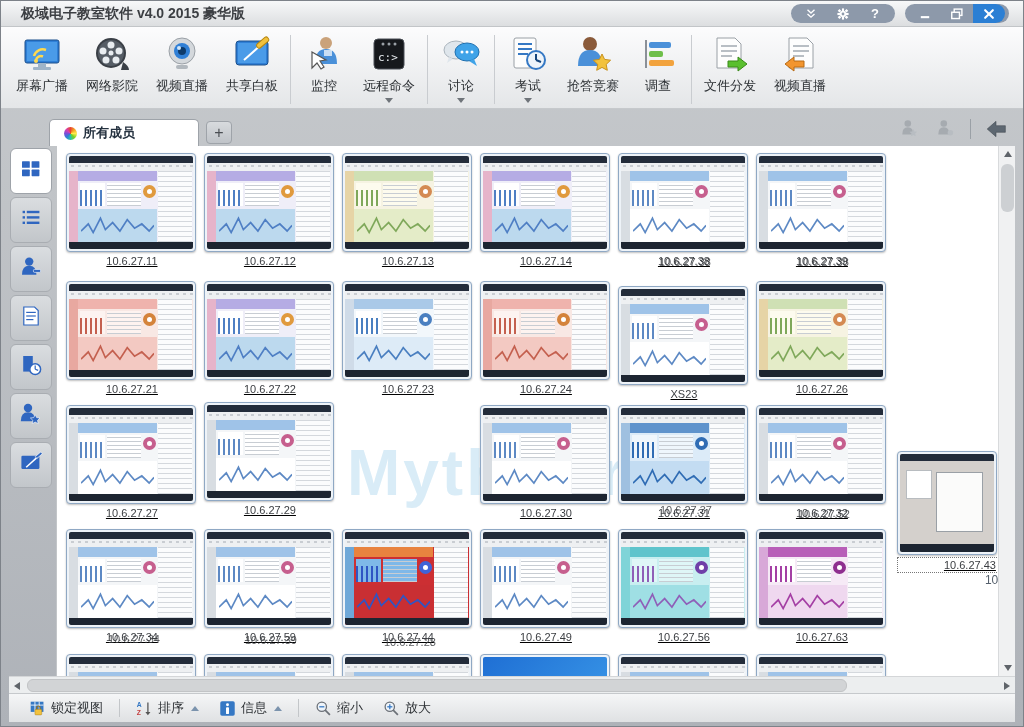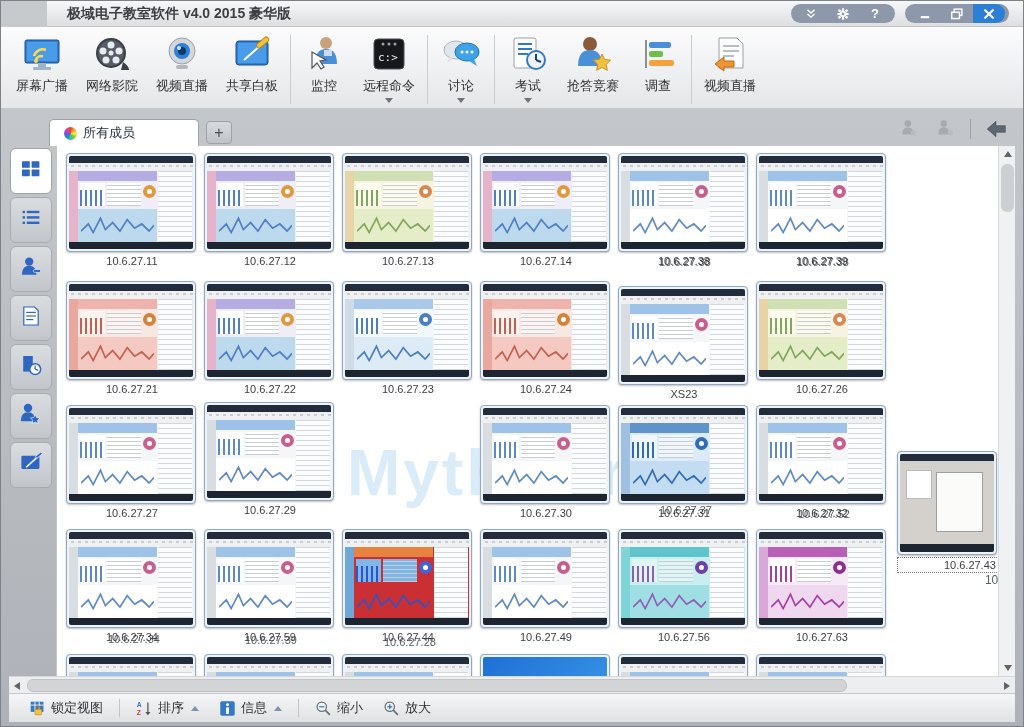--- a/index.html
+++ b/index.html
@@ -4,21 +4,21 @@
 <style>
   * { margin:0; padding:0; box-sizing:border-box; }
   html,body { width:1024px; height:727px; overflow:hidden; }
   body { font-family:"Liberation Sans","DejaVu Sans",sans-serif; }
 
   .window { position:relative; width:1024px; height:727px;
     background:linear-gradient(#c7cacd,#aeb2b8); border:1px solid #7d8289; }
 
   
   .titlebar { height:26px; display:flex; align-items:center;
-    background:linear-gradient(#f7f8f9,#dcdee0); border-bottom:1px solid #c2c5c8;margin-left:46px; }
+    background:linear-gradient(#f7f8f9,#dcdee0); border-bottom:1px solid #c2c5c8; }
   .title { margin-left:20px; font-size:14px; color:#3c3f43; font-weight:bold; }
   .tb-right { margin-left:auto; display:flex; gap:10px; margin-right:14px; }
   .pill { display:flex; background:#8d99aa; border-radius:11px; height:19px; align-items:center; padding:0 4px; }
   .pill button { width:32px; height:19px; border:none; background:transparent; color:#fff;
     display:flex; align-items:center; justify-content:center; cursor:pointer; font-size:12px; font-weight:bold; }
   .pill .close-seg { background:#2b7fd4; border-radius:0 11px 11px 0; }
   .pill svg { display:block; }
 
   
   .toolbar { height:82px; display:flex; align-items:flex-start; padding:4px 6px 0 6px;
@@ -31,39 +31,39 @@
     border-top:5px solid #6f747a; margin-top:3px; }
   .tb-sep { width:1px; align-self:stretch; margin:4px 3px; background:#c9ccd0; }
 
   
   .mainzone { position:absolute; top:109px; left:8px; right:8px; bottom:7px; }
   .tabstrip { height:36px; display:flex; align-items:flex-end; padding-left:40px; position:relative; }
   .tab-active { height:27px; background:#fff; border:1px solid #9ea3a9; border-bottom:none;
     border-radius:5px 5px 0 0; display:flex; align-items:center; gap:6px; padding:0 14px; min-width:150px; cursor:default; }
   .tab-wheel { width:13px; height:13px; border-radius:50%;
     background:conic-gradient(#e8452f,#f5a623,#ffe94e,#7ed321,#29c2a8,#2f7fd6,#7b4fd6,#d63fb0,#e8452f); }
-  .tab-active .lbl { font-size:13px; color:#24313f; }
+  .tab-active .lbl { font-size:13px; color:#24313f;font-weight:bold; }
   .tab-add { width:26px; height:23px; margin-left:7px; margin-bottom:2px; background:linear-gradient(#d8dbde,#bfc3c8);
     border:1px solid #9ea3a9; border-radius:4px; font-size:16px; color:#4a4e53; cursor:pointer; line-height:1; }
   .tab-actions { position:absolute; right:6px; bottom:6px; display:flex; align-items:center; gap:12px; }
   .tab-actions .act { background:none; border:none; cursor:pointer; display:flex; }
   .tab-actions .vsep { width:1px; height:20px; background:#9aa0a6; }
 
   
   .content-row { height:530px; display:flex; }
   .side-tabs { width:47px; padding:2px 3px 0 1px; display:flex; flex-direction:column; gap:3px; }
   .side-tile { width:42px; height:46px; border:1px solid #a9adb2; border-radius:6px;
     background:linear-gradient(#dadde0,#c2c6ca); display:flex; align-items:center; justify-content:center; cursor:pointer; }
   .side-tile.active { background:#fff; border-color:#9ea3a9; }
 
   .grid-area { position:relative; width:944px; background:#fff; overflow:hidden; border-left:1px solid #c2c5c8; }
   .watermark { position:absolute; left:290px; top:290px; font-size:64px; font-weight:bold;
     color:#d9ecf7; letter-spacing:3px; pointer-events:none; }
 
-  .thumb-cell { position:absolute; width:132px; cursor:pointer; }
+  .thumb-cell { position:absolute; width:132px; cursor:pointer;text-decoration:underline; }
   .thumb-frame { width:130px; height:99px; border:1px solid #8fa8c4; border-radius:4px;
     background:#eef3f8; padding:2px; box-shadow:0 1px 2px rgba(0,0,0,.25); }
   .screen { position:relative; width:100%; height:100%; overflow:hidden; border-radius:2px; }
   .t-title { position:absolute; top:0; left:0; right:0; height:7%; background:#232c3a; }
   .t-menu { position:absolute; top:7%; left:0; right:0; height:9%; background:#eef0f2;
     background-image:repeating-linear-gradient(90deg,#c9cdd2 0 3px,transparent 3px 7px); background-size:100% 2px;
     background-position:2px 45%; background-repeat:no-repeat; }
   .t-side { position:absolute; top:16%; bottom:8%; left:0; width:7%; }
   .t-band { position:absolute; top:16%; left:7%; width:64%; height:11%; }
   .t-card1 { position:absolute; top:29%; left:9%; width:20%; height:25%; }
@@ -307,20 +307,34 @@
             <rect x="11" y="17" width="14" height="6" rx="2" fill="#6fbf4a"></rect>
             <rect x="11" y="26" width="25" height="6" rx="2" fill="#f2a33e"></rect>
           </svg>
         </div>
         <span class="lbl">调查</span>
       </div>
       <div class="tb-sep"></div>
       <div class="tb-item">
         <div class="ico">
           <svg width="40" height="40" viewBox="0 0 40 40">
+            <path d="M7 4 h18 l6 6 v24 h-24 z" fill="#fdfdfd" stroke="#9aa0a6"></path>
+            <g stroke="#b8bec4" stroke-width="2">
+              <line x1="11" y1="12" x2="27" y2="12"></line>
+              <line x1="11" y1="17" x2="27" y2="17"></line>
+              <line x1="11" y1="22" x2="22" y2="22"></line>
+            </g>
+            <path d="M18 27 h10 v-4 l9 7 -9 7 v-4 h-10 z" fill="#5abf2f" stroke="#3a8a1a"></path>
+          </svg>
+        </div>
+        <span class="lbl">文件分发</span>
+      </div>
+      <div class="tb-item">
+        <div class="ico">
+          <svg width="40" height="40" viewBox="0 0 40 40">
             <path d="M9 4 h18 l6 6 v24 h-24 z" fill="#fdfdfd" stroke="#9aa0a6"></path>
             <g stroke="#b8bec4" stroke-width="2">
               <line x1="13" y1="12" x2="29" y2="12"></line>
               <line x1="13" y1="17" x2="29" y2="17"></line>
               <line x1="13" y1="22" x2="24" y2="22"></line>
             </g>
             <path d="M24 27 h-10 v-4 l-9 7 9 7 v-4 h10 z" fill="#f2952f" stroke="#b86a14"></path>
           </svg>
         </div>
         <span class="lbl">视频直播</span>

